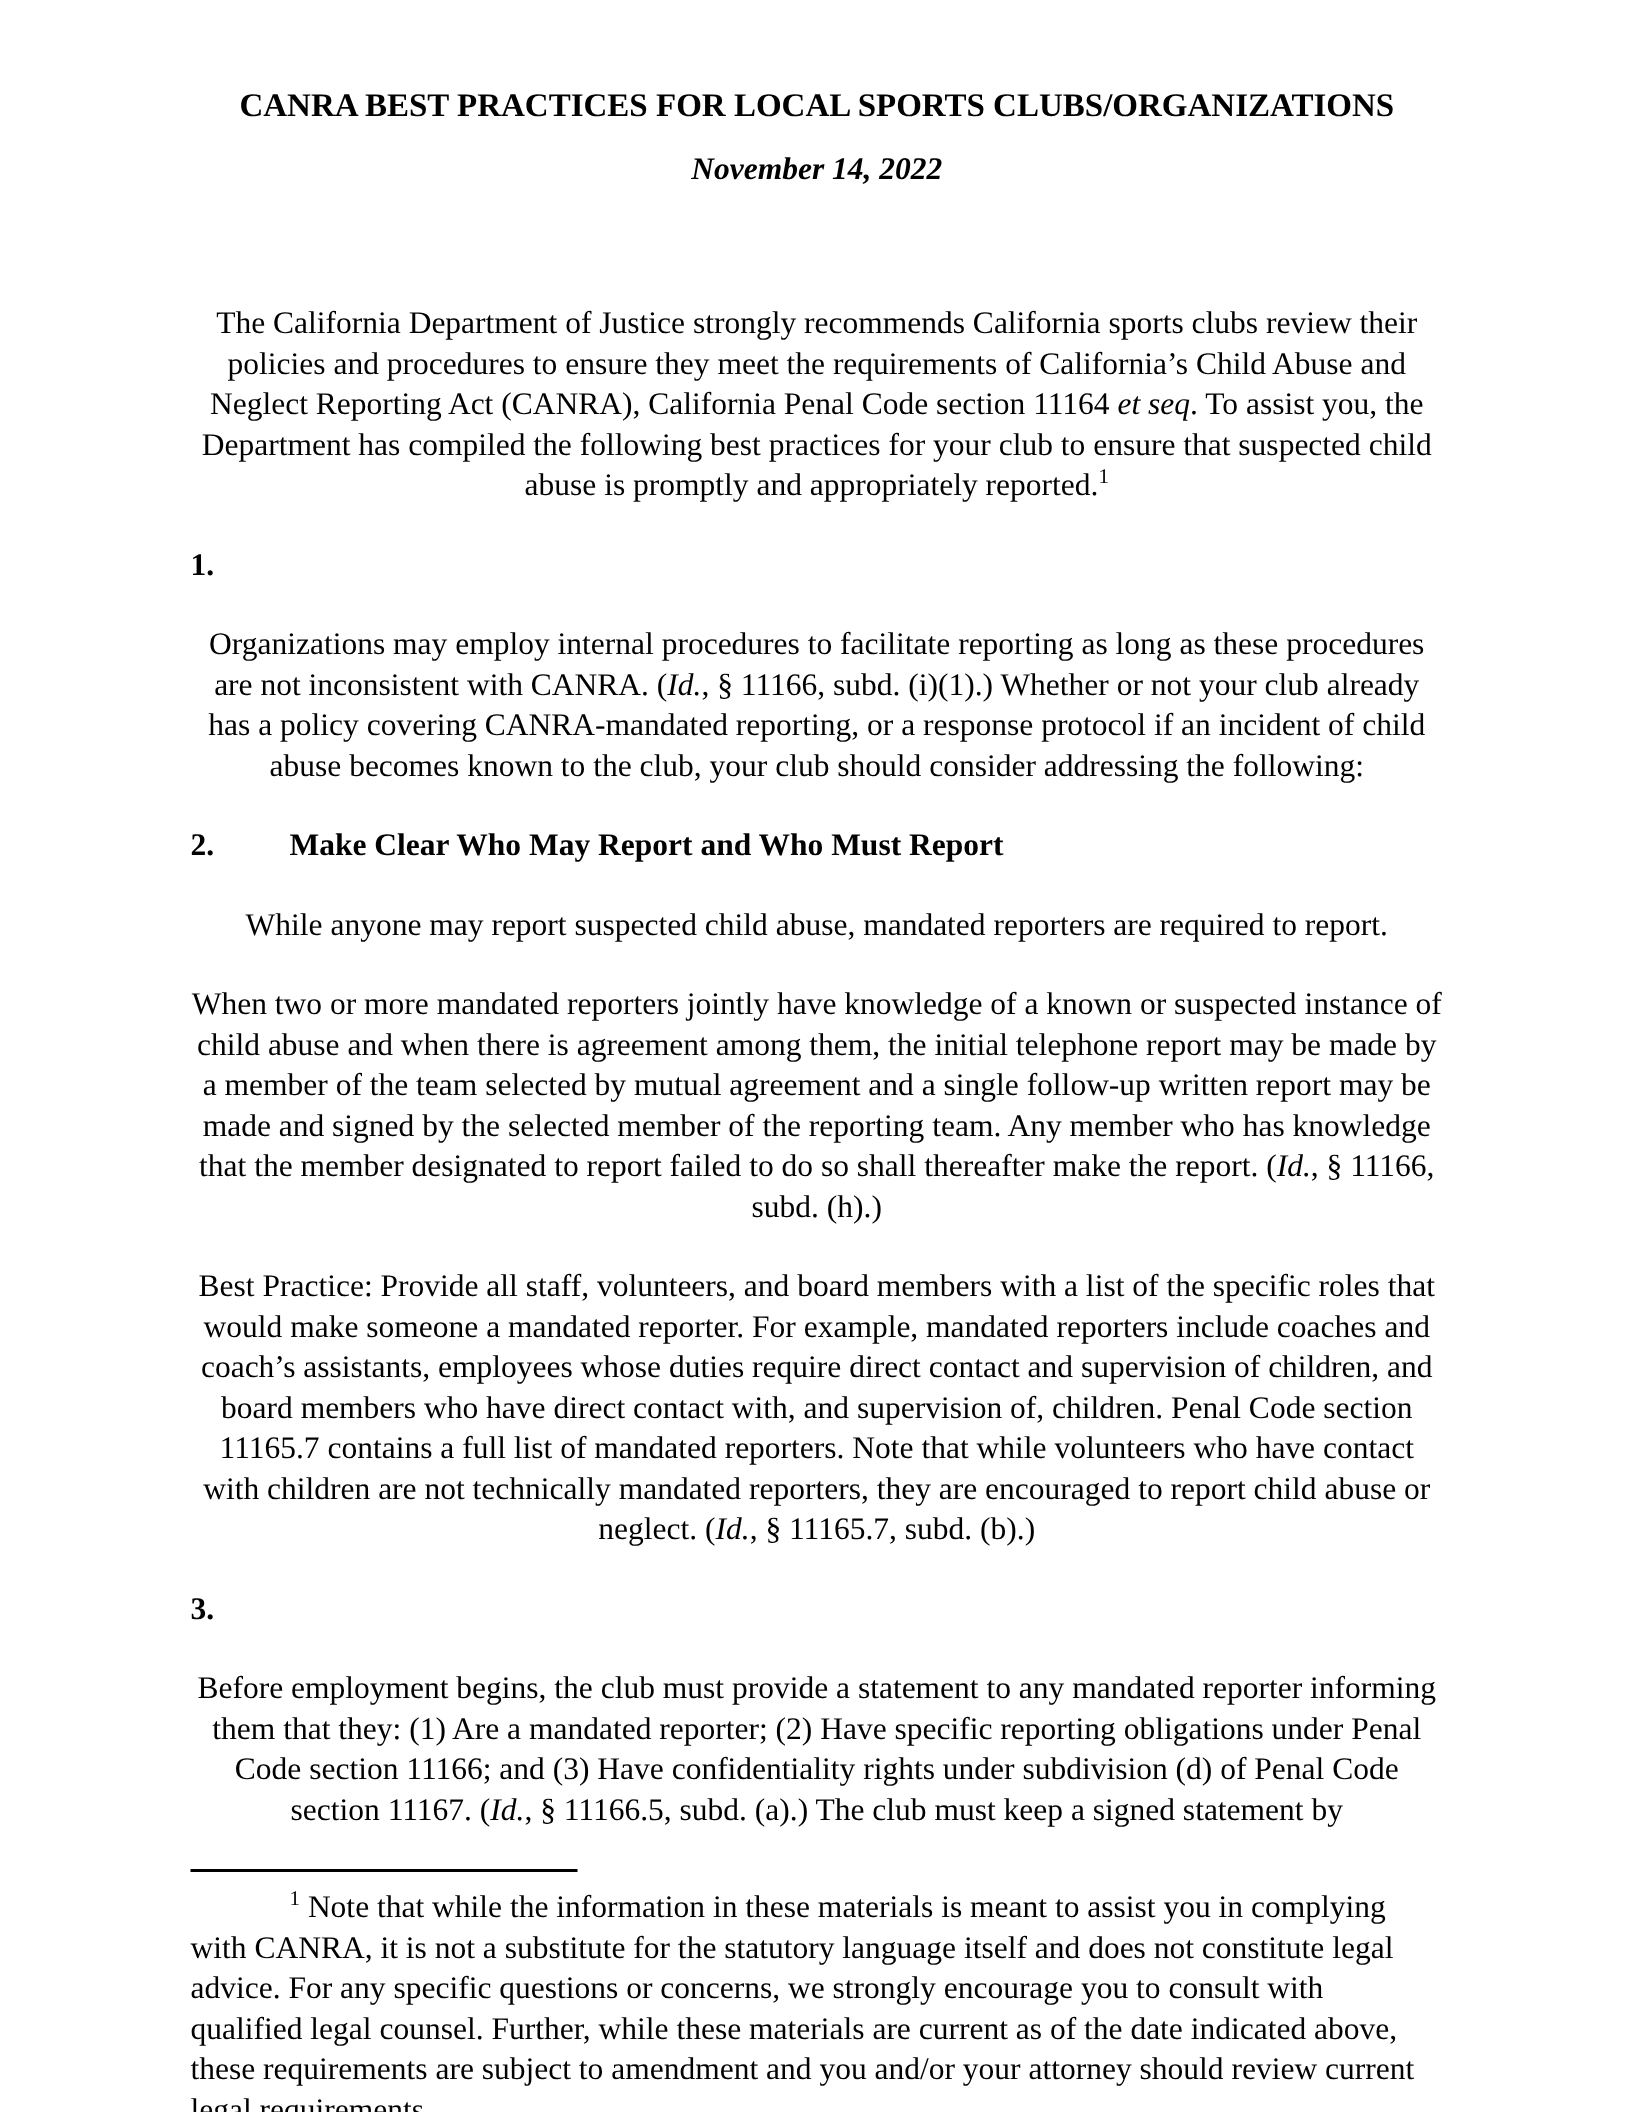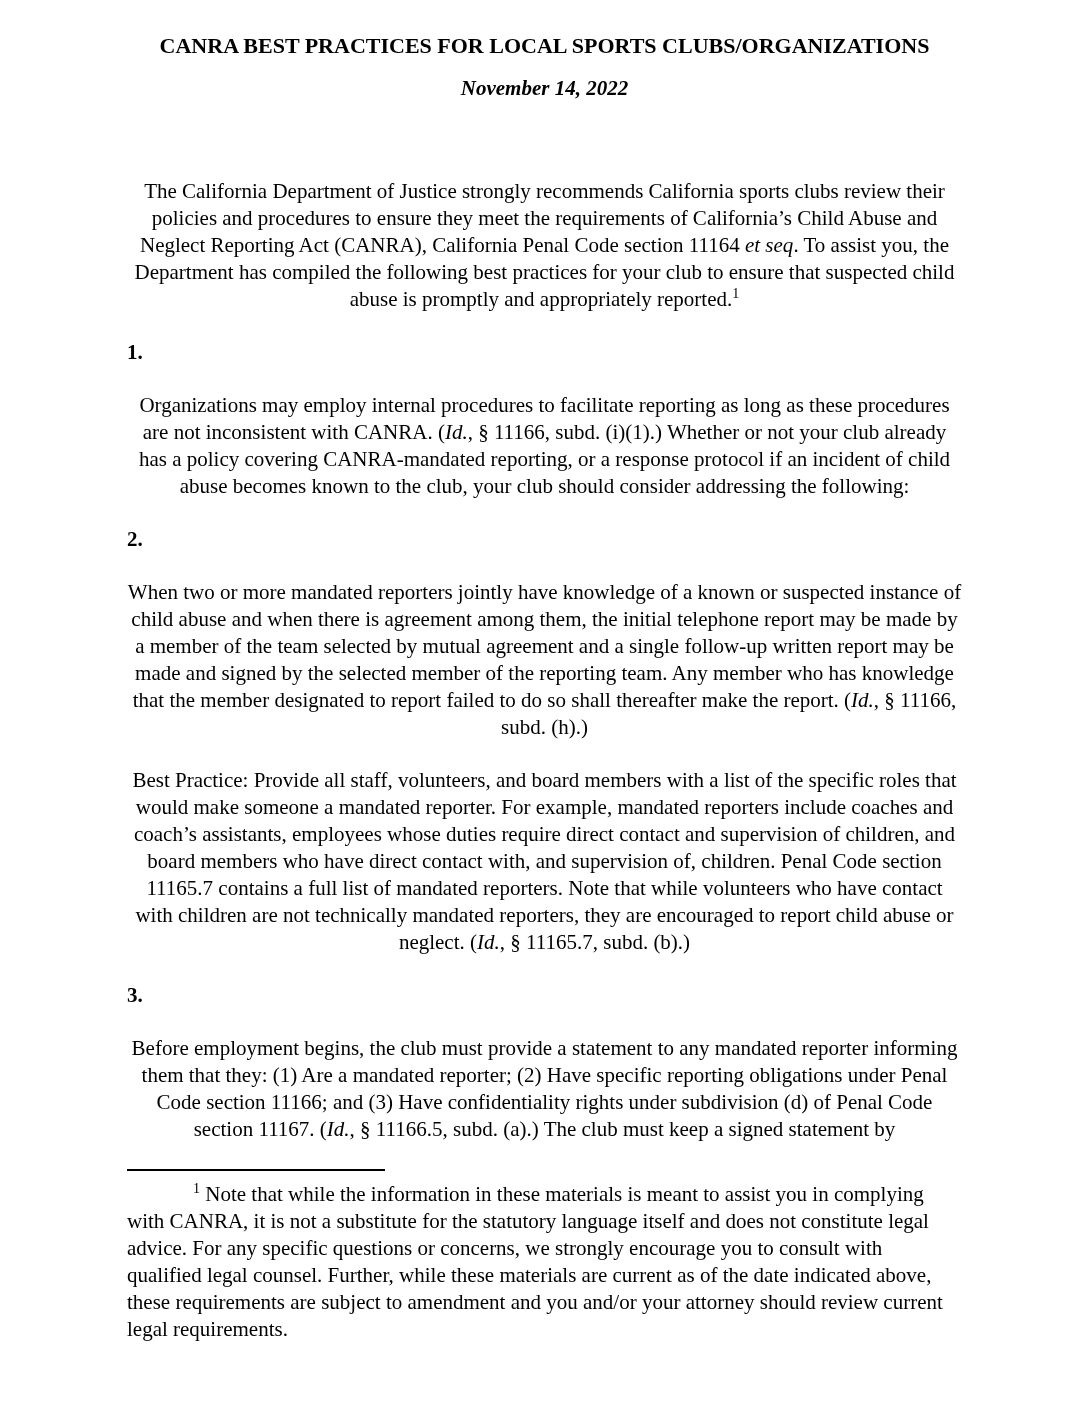--- a/index.html
+++ b/index.html
@@ -12,21 +12,21 @@
     height: 1408px;
     font-family: "Liberation Serif", "DejaVu Serif", serif;
     color: #000000;
     position: relative;
     overflow: hidden;
   }
   .page {
     box-sizing: border-box;
     width: 1088px;
     height: 1024px;
-    padding: 32px 126px 0 127px;
+    padding: 56px 126px 0 127px;
   }
   .doc-title {
     text-align: center;
     font-weight: bold;
     font-size: 22px;
     line-height: 27px;
     margin: 0 0 16px 0;
   }
   .doc-date {
     text-align: center;
@@ -86,22 +86,24 @@
   <p class="body-par"><span>The California Department of Justice strongly recommends California sports clubs review their policies and procedures to ensure they meet the requirements of California’s Child Abuse and Neglect Reporting Act (CANRA), California Penal Code section 11164 </span><i class="cite">et seq</i><span>. To assist you, the Department has compiled the following best practices for your club to ensure that suspected child abuse is promptly and appropriately reported.</span><sup>1</sup></p>
 
   <h2 class="section-heading">
       <span class="section-number">1.</span>
     </h2>
 
   <p class="body-par"><span>Organizations may employ internal procedures to facilitate reporting as long as these procedures are not inconsistent with CANRA. (</span><i class="cite">Id.</i><span>, § 11166, subd. (i)(1).) Whether or not your club already has a policy covering CANRA-mandated reporting, or a response protocol if an incident of child abuse becomes known to the club, your club should consider addressing the following:</span></p>
 
   <h2 class="section-heading">
       <span class="section-number">2.</span>
+      <span>Make Clear Who May Report and Who Must Report</span>
     </h2>
 
+  <p class="body-par">While anyone may report suspected child abuse, mandated reporters are required to report.</p>
 
   <p class="body-par"><span>When two or more mandated reporters jointly have knowledge of a known or suspected instance of child abuse and when there is agreement among them, the initial telephone report may be made by a member of the team selected by mutual agreement and a single follow-up written report may be made and signed by the selected member of the reporting team. Any member who has knowledge that the member designated to report failed to do so shall thereafter make the report. (</span><i class="cite">Id.</i><span>, § 11166, subd. (h).)</span></p>
 
   <p class="body-par"><b class="inline-label">Best Practice:</b><span> Provide all staff, volunteers, and board members with a list of the specific roles that would make someone a mandated reporter. For example, mandated reporters include coaches and coach’s assistants, employees whose duties require direct contact and supervision of children, and board members who have direct contact with, and supervision of, children. Penal Code section 11165.7 contains a full list of mandated reporters. Note that while volunteers who have contact with children are not technically mandated reporters, they are encouraged to report child abuse or neglect. (</span><i class="cite">Id.</i><span>, § 11165.7, subd. (b).)</span></p>
 
   <h2 class="section-heading">
       <span class="section-number">3.</span>
     </h2>
 
   <p class="body-par"><span>Before employment begins, the club must provide a statement to any mandated reporter informing them that they: (1) Are a mandated reporter; (2) Have specific reporting obligations under Penal Code section 11166; and (3) Have confidentiality rights under subdivision (d) of Penal Code section 11167. (</span><i class="cite">Id.</i><span>, § 11166.5, subd. (a).) The club must keep a signed statement by</span></p>

